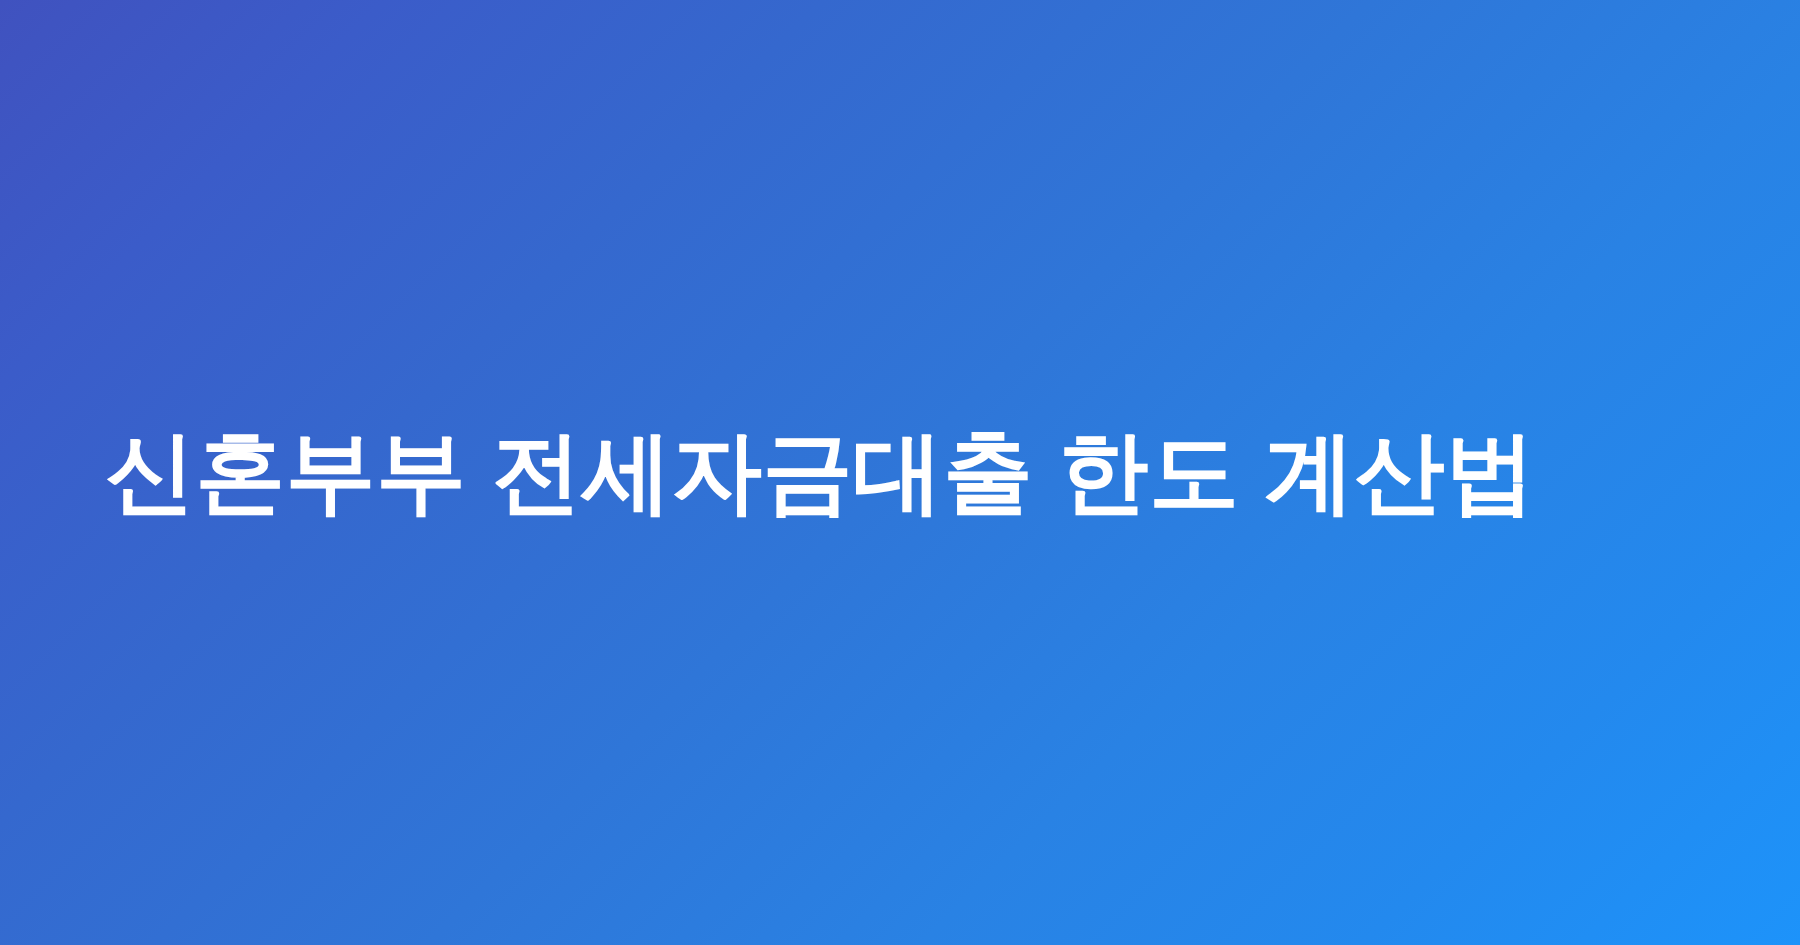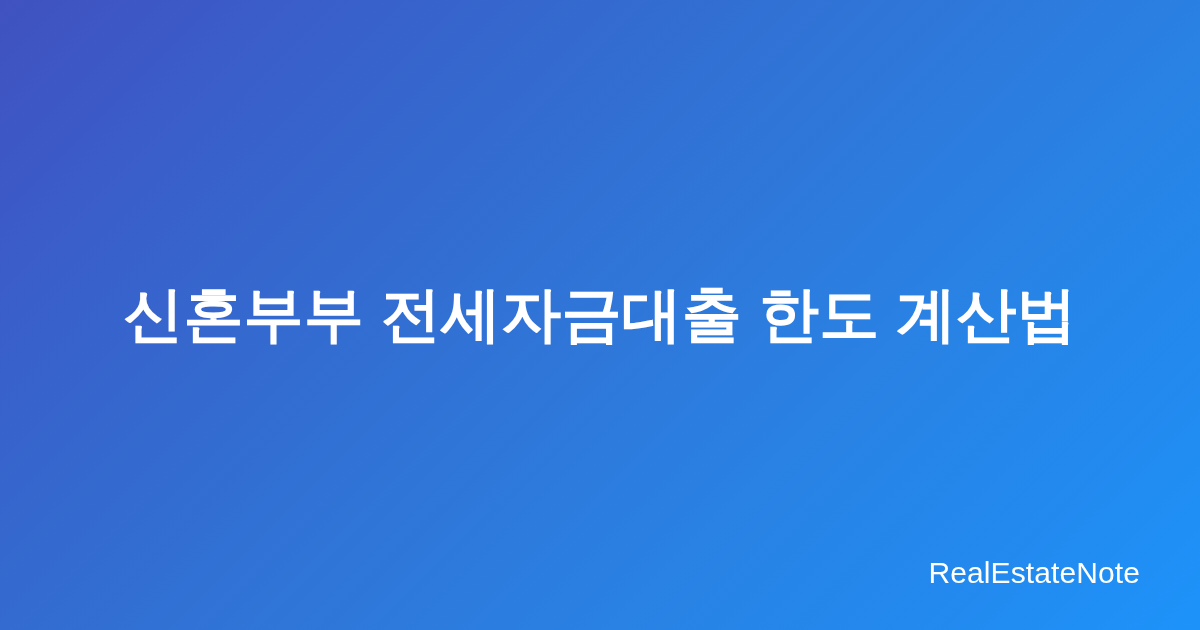--- a/index.html
+++ b/index.html
@@ -35,21 +35,21 @@
 
   
   .headline-wrap {
     position: absolute;
     left: 0;
     right: 0;
     top: 0;
     bottom: 0;
     display: flex;
     align-items: center;
-    justify-content: center;
+    justify-content: flex-start;
     padding: 0 70px;
     box-sizing: border-box;
   }
 
   .headline {
     margin: 0;
     font-size: 60px;
     line-height: 1.26;
     font-weight: 700;
     color: #ffffff;
@@ -76,15 +76,14 @@
 </style>
 </head>
 <body>
 
 <div class="card">
 
   <div class="headline-wrap">
     <h1 class="headline">신혼부부 전세자금대출 한도 계산법</h1>
   </div>
 
-  <div class="brand">RealEstateNote</div>
 
 </div>
 
 </body></html>

